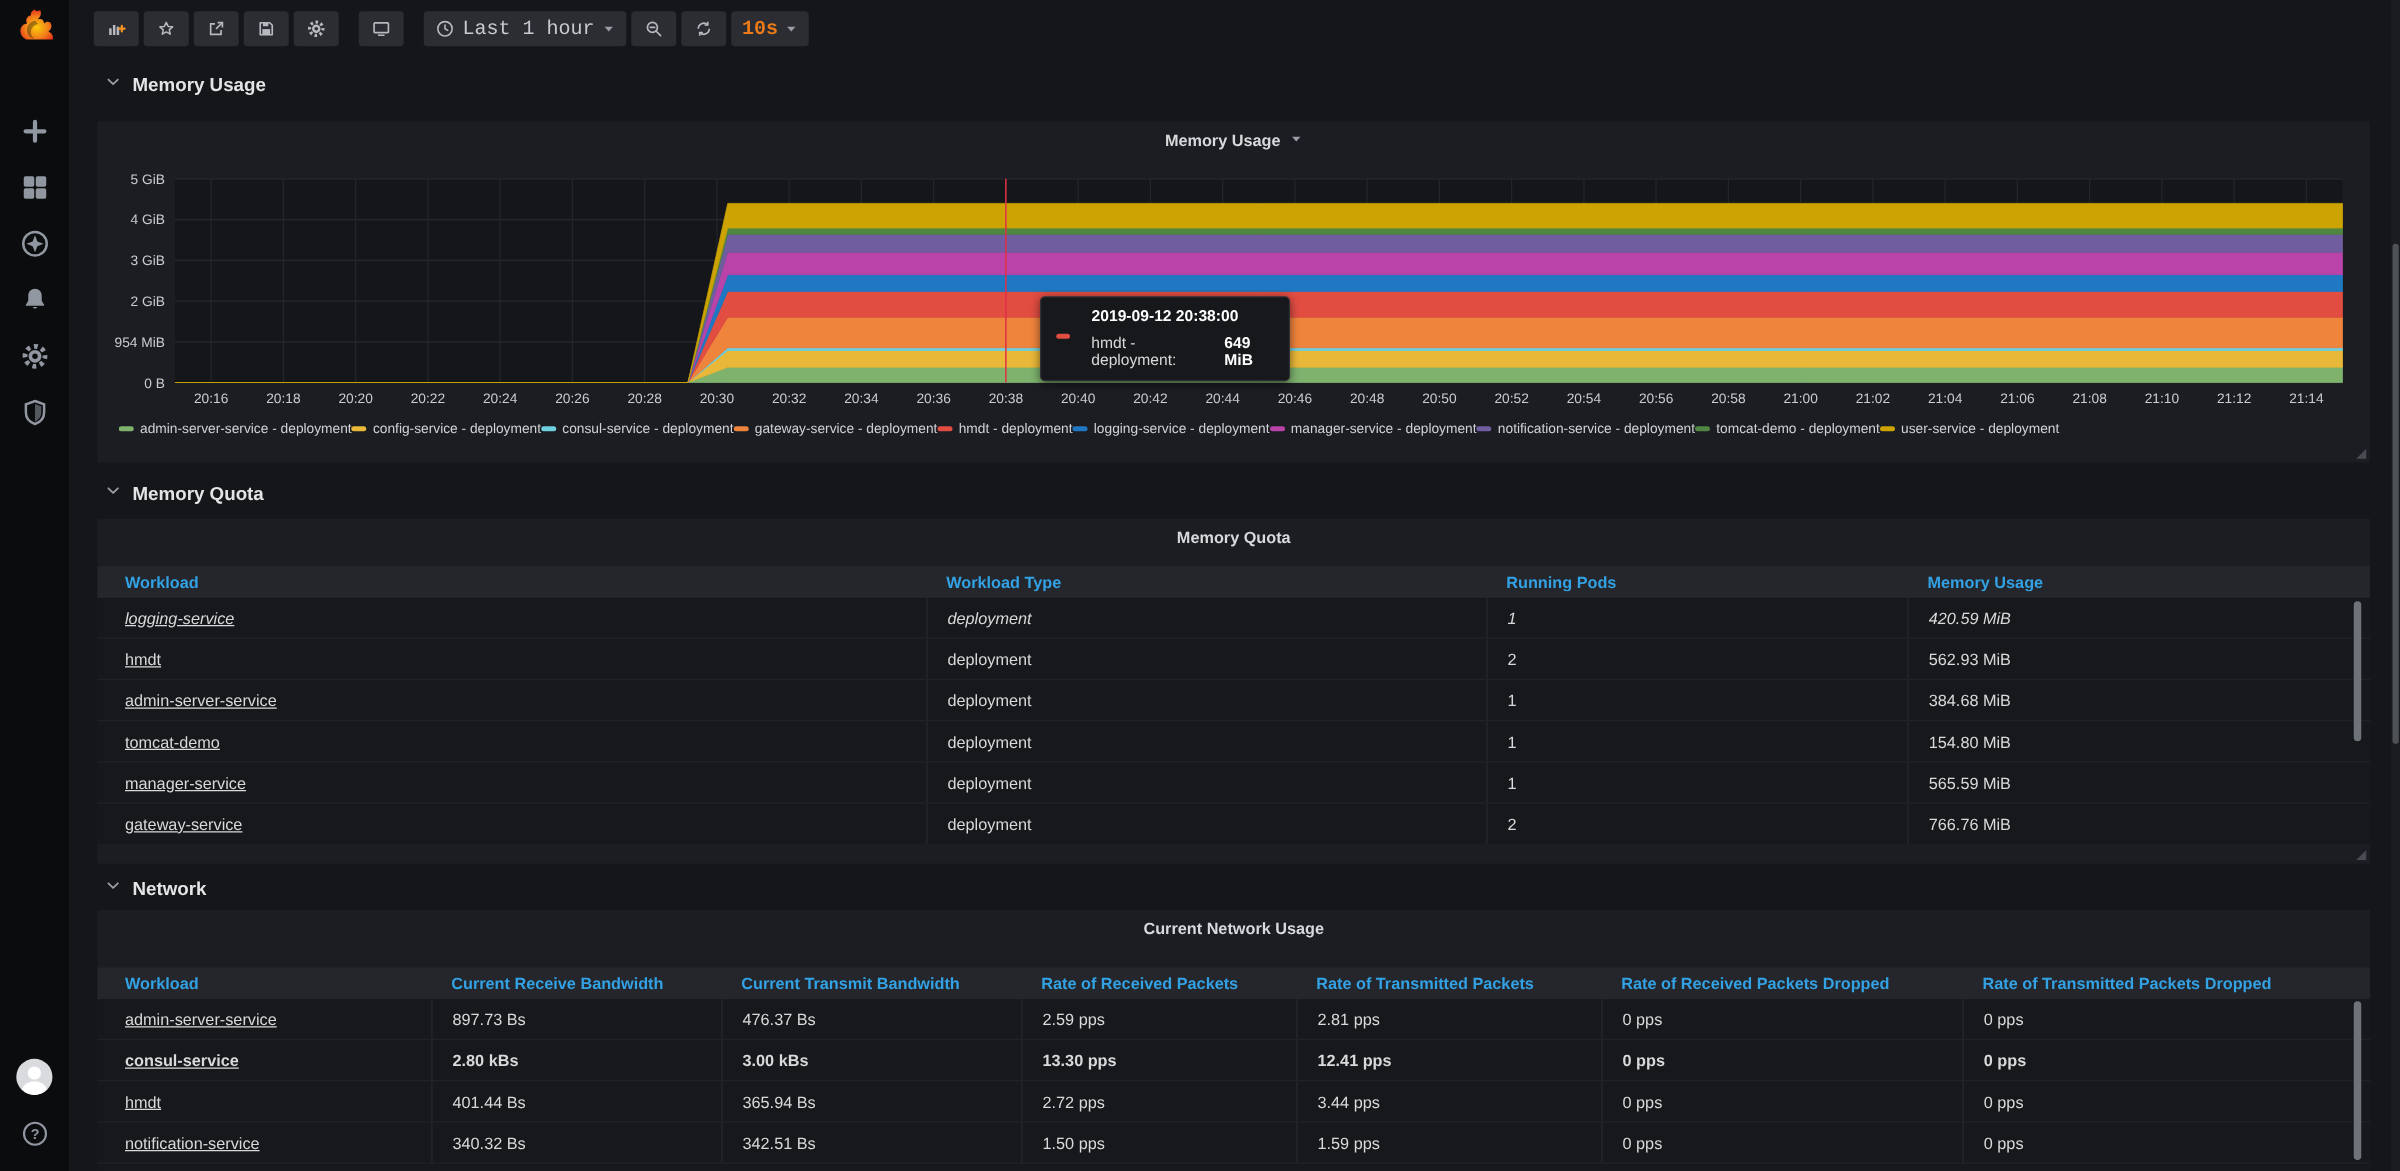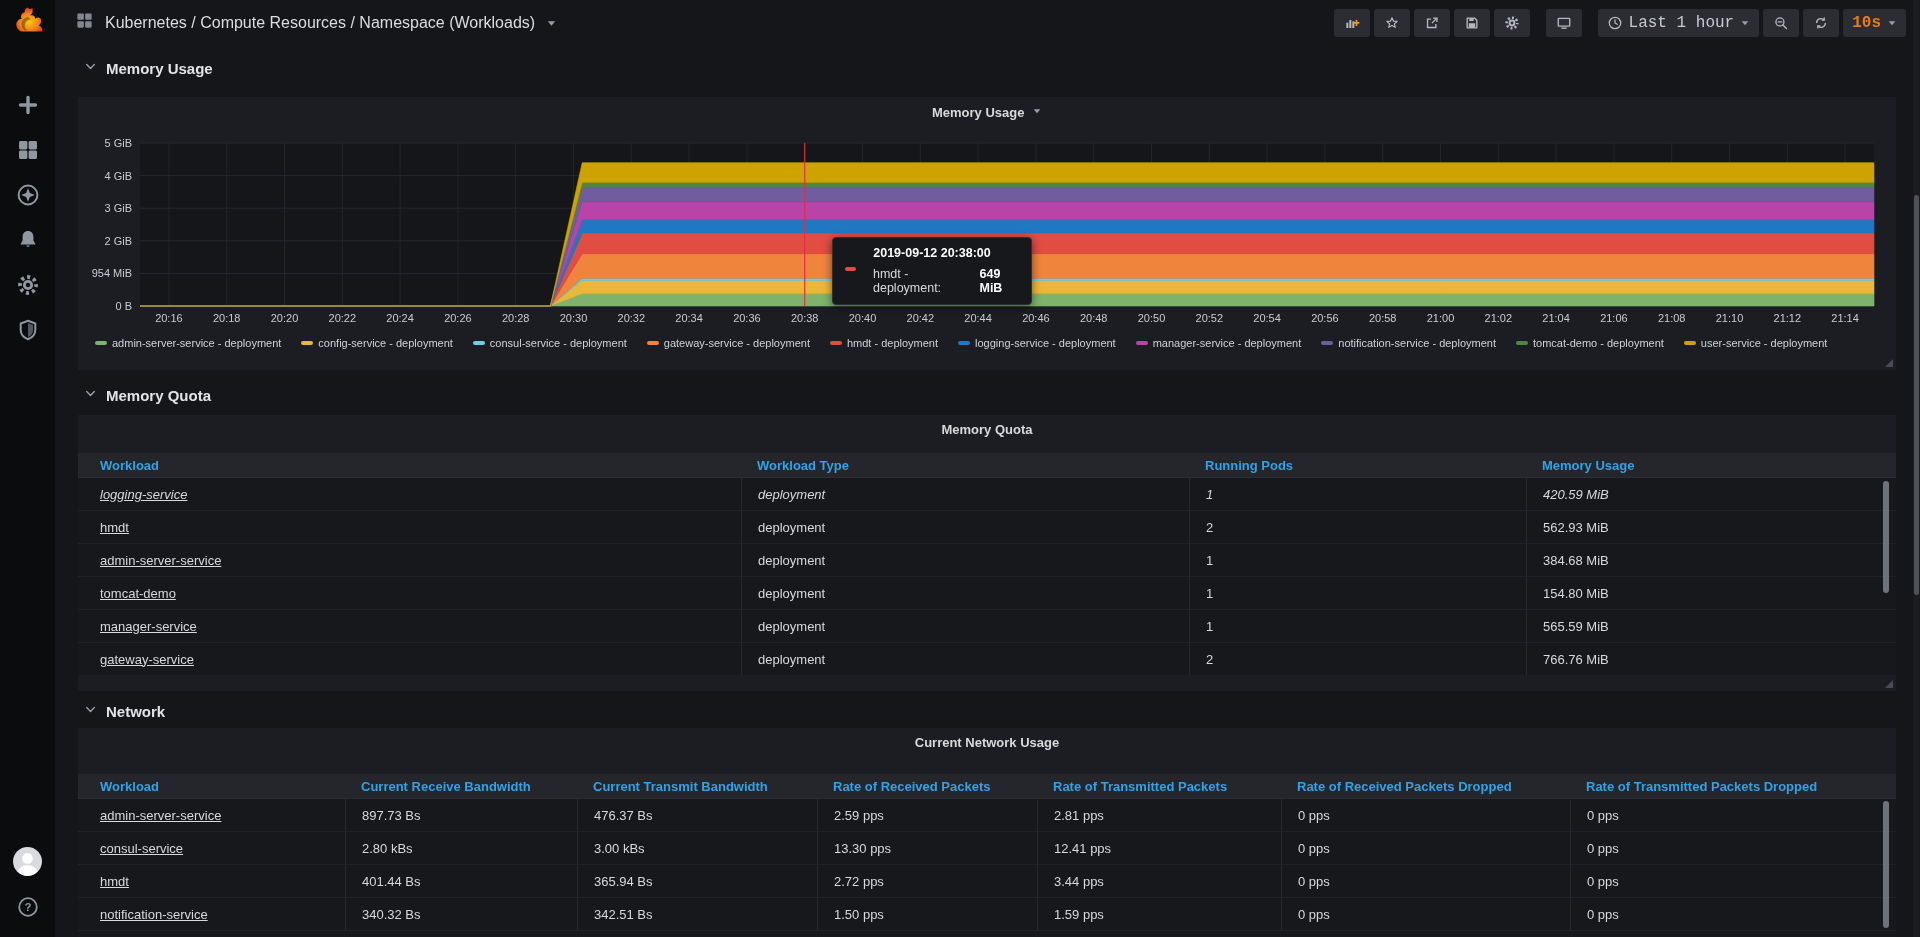--- a/index.html
+++ b/index.html
@@ -45,21 +45,21 @@
 
   
   .panel{position:absolute;left:78px;width:1818px;background:var(--panel)}
   .panel-title{position:absolute;top:7px;left:0;right:0;text-align:center;font-size:13px;font-weight:bold;
                color:#d8d9da;cursor:pointer;z-index:3}
   .panel-title .caret{color:#9a9ea4;display:inline-block;margin-left:4px;vertical-align:1px}
 
   #panel-chart{top:97px;height:273px}
   #chart-wrap{position:absolute;left:0;top:0;width:1818px;height:236px}
   #chart-legend{position:absolute;left:17px;right:14px;top:240px;display:flex;align-items:flex-end;
-                column-gap:20px;font-size:11px;color:#d0d2d6;white-space:nowrap;overflow:hidden}
+                column-gap:0;font-size:11px;color:#d0d2d6;white-space:nowrap;overflow:hidden}
   .leg-item{display:flex;align-items:center;gap:5px;cursor:pointer}
   .leg-dash{width:12px;height:4px;border-radius:2px;flex:none}
 
   #tooltip{position:absolute;left:754px;top:140px;width:200px;background:#16181b;border:1px solid #2d3036;
            border-radius:4px;padding:8px 12px 9px;z-index:5;box-shadow:0 2px 8px rgba(0,0,0,.55);font-size:12.5px}
   .tt-time{text-align:center;font-weight:bold;color:#fff;margin-bottom:7px}
   .tt-row{display:flex;align-items:flex-start;gap:17px;color:#d8d9da}
   .tt-dash{width:11px;height:4px;border-radius:2px;flex:none}
   .tt-val{margin-left:auto;font-weight:bold;color:#fff}
 
@@ -152,38 +152,20 @@
           <path d="M4.2 19.6a8.7 8.7 0 0 1 15.6 0A11.2 11.2 0 0 1 12 23.2a11.2 11.2 0 0 1-7.8-3.6z" fill="#ffffff"></path>
         </svg></button>
       <button class="sb-bottom-btn"><svg viewBox="0 0 24 24" width="22" height="22">
           <circle cx="12" cy="12" r="9.6" fill="none" stroke="currentColor" stroke-width="1.9"></circle>
           <text x="12" y="16.4" text-anchor="middle" font-size="12.5" font-weight="bold" fill="currentColor" font-family="Liberation Sans, sans-serif">?</text>
         </svg></button>
     </div>
 </div>
 
 <div id="topnav">
-  <div id="nav-left">
-    <span class="apps">
-      <svg viewBox="0 0 24 24" width="19" height="19">
-          <g fill="currentColor">
-            <rect x="3" y="3" width="8.2" height="8.2" rx="1.4"></rect>
-            <rect x="12.8" y="3" width="8.2" height="8.2" rx="1.4"></rect>
-            <rect x="3" y="12.8" width="8.2" height="8.2" rx="1.4"></rect>
-            <rect x="12.8" y="12.8" width="8.2" height="8.2" rx="1.4"></rect>
-          </g>
-        </svg>
-    </span>
-    <span id="nav-title">Kubernetes / Compute Resources / Namespace (Workloads)</span>
-    <span id="nav-caret">
-      <svg viewBox="0 0 12 12" width="11" height="11">
-          <path d="M2 3.5l4 5 4-5z" fill="currentColor"></path>
-        </svg>
-    </span>
-  </div>
   <div id="nav-actions">
       <button class="nav-btn">
         <svg viewBox="0 0 24 24" width="16" height="16">
           <g fill="currentColor">
             <rect x="3.5" y="11.5" width="3" height="8"></rect>
             <rect x="8" y="7.5" width="3" height="12"></rect>
             <rect x="12.5" y="9.5" width="3" height="10"></rect>
           </g>
           <path d="M18.7 8.4v6.8M15.3 11.8h6.8" stroke="#f79520" stroke-width="2.6" stroke-linecap="round" fill="none"></path>
         </svg>
@@ -504,21 +486,21 @@
           <div class="td first">
             <span class="wl-link">admin-server-service</span>
           </div>
           <div class="td">897.73 Bs</div>
           <div class="td">476.37 Bs</div>
           <div class="td">2.59 pps</div>
           <div class="td">2.81 pps</div>
           <div class="td">0 pps</div>
           <div class="td">0 pps</div>
         </div>
-        <div class="tr" style="grid-template-columns: 267px 232px 240px 220px 244px 289px 320px;">
+        <div class="tr" style="grid-template-columns: 267px 232px 240px 220px 244px 289px 320px; font-weight: bold;">
           <div class="td first">
             <span class="wl-link">consul-service</span>
           </div>
           <div class="td">2.80 kBs</div>
           <div class="td">3.00 kBs</div>
           <div class="td">13.30 pps</div>
           <div class="td">12.41 pps</div>
           <div class="td">0 pps</div>
           <div class="td">0 pps</div>
         </div>

